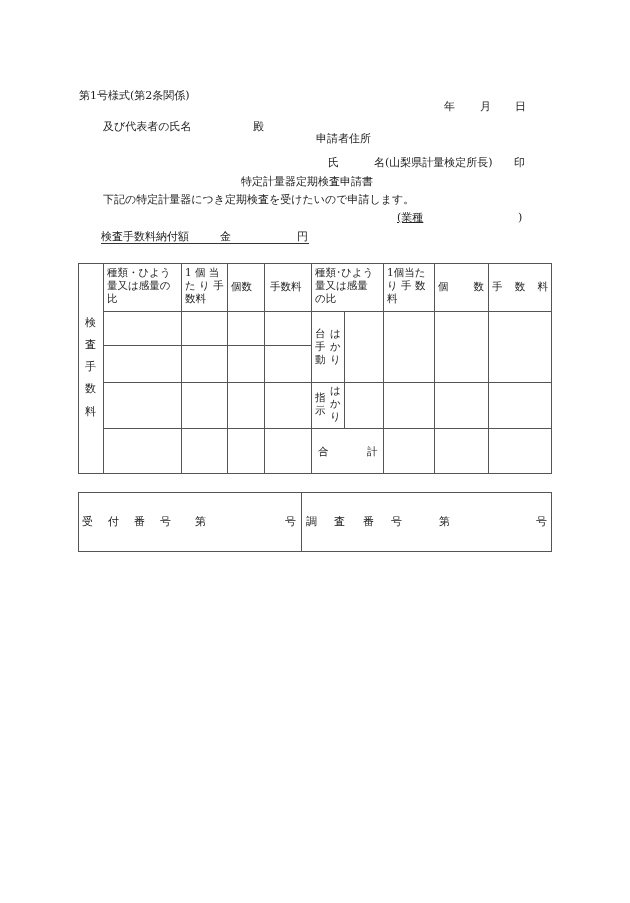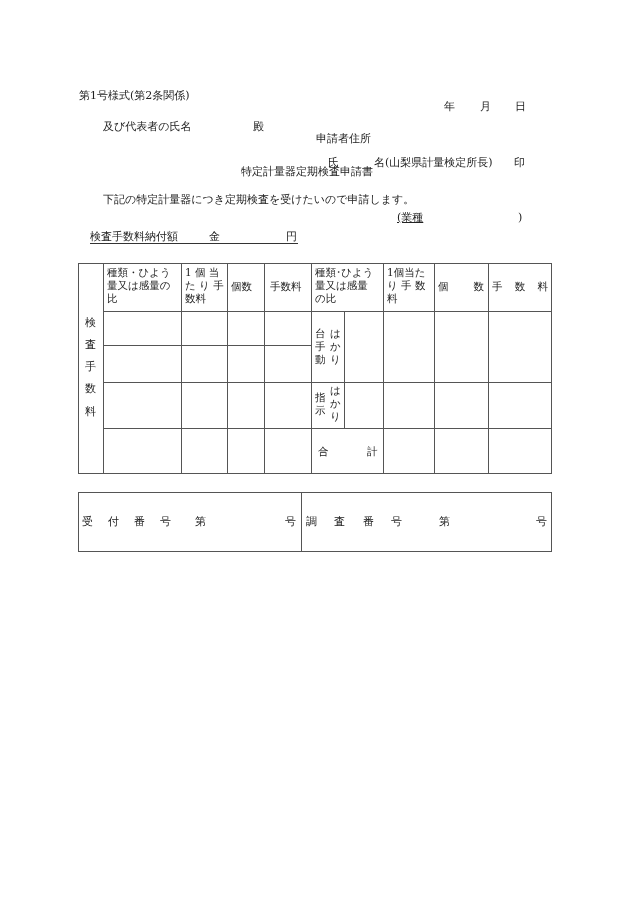--- a/index.html
+++ b/index.html
@@ -2,21 +2,21 @@
 <html><head>
 <meta charset="utf-8">
 <style>
   html, body { margin: 0; padding: 0; }
   body {
     width: 630px; height: 903px; background: #ffffff; position: relative;
     font-family: "DejaVu Serif", "Liberation Serif", serif;
     color: #222; overflow: hidden;
   }
   .t { position: absolute; font-size: 11px; line-height: 13px; white-space: nowrap; }
-  .ul { border-bottom: 1px solid #333; }
+  .ul { border-bottom: 1px solid #333; margin-left: 11px; }
   .line { position: absolute; background: #555; }
   .h { height: 1px; }
   .v { width: 1px; }
   .cell-text { position: absolute; font-size: 10.5px; line-height: 13px; }
   .vchar { position: absolute; font-size: 11px; line-height: 13px; }
   .spread { display: flex; justify-content: space-between; }
 </style>
 </head>
 <body>
 
@@ -27,21 +27,21 @@
 <div class="t" style="left:515px;top:100px;">日</div>
 
 <div class="t" style="left:103px;top:120px;">及び代表者の氏名</div>
 <div class="t" style="left:253px;top:120px;">殿</div>
 
 <div class="t" style="left:316px;top:132px;">申請者住所</div>
 <div class="t" style="left:328px;top:156px;">氏</div>
 <div class="t" style="left:374px;top:156px;">名(山梨県計量検定所長)</div>
 <div class="t" style="left:514px;top:156px;">印</div>
 
-<div class="t" style="left:241px;top:165px;">特定計量器定期検査申請書</div>
+<div class="t" style="left:241px;top:175px;">特定計量器定期検査申請書</div>
 <div class="t" style="left:103px;top:193px;">下記の特定計量器につき定期検査を受けたいので申請します。</div>
 
 <div class="t" style="left:397px;top:211px;text-decoration:underline;">(業種</div>
 <div class="t" style="left:518px;top:211px;">)</div>
 
 <div class="t ul" style="left:90px;top:230px;width:208px;height:13px;">
   <span style="position:absolute;left:0;">検査手数料納付額</span>
   <span style="position:absolute;left:119px;">金</span>
   <span style="position:absolute;left:196px;">円</span>
 </div>

